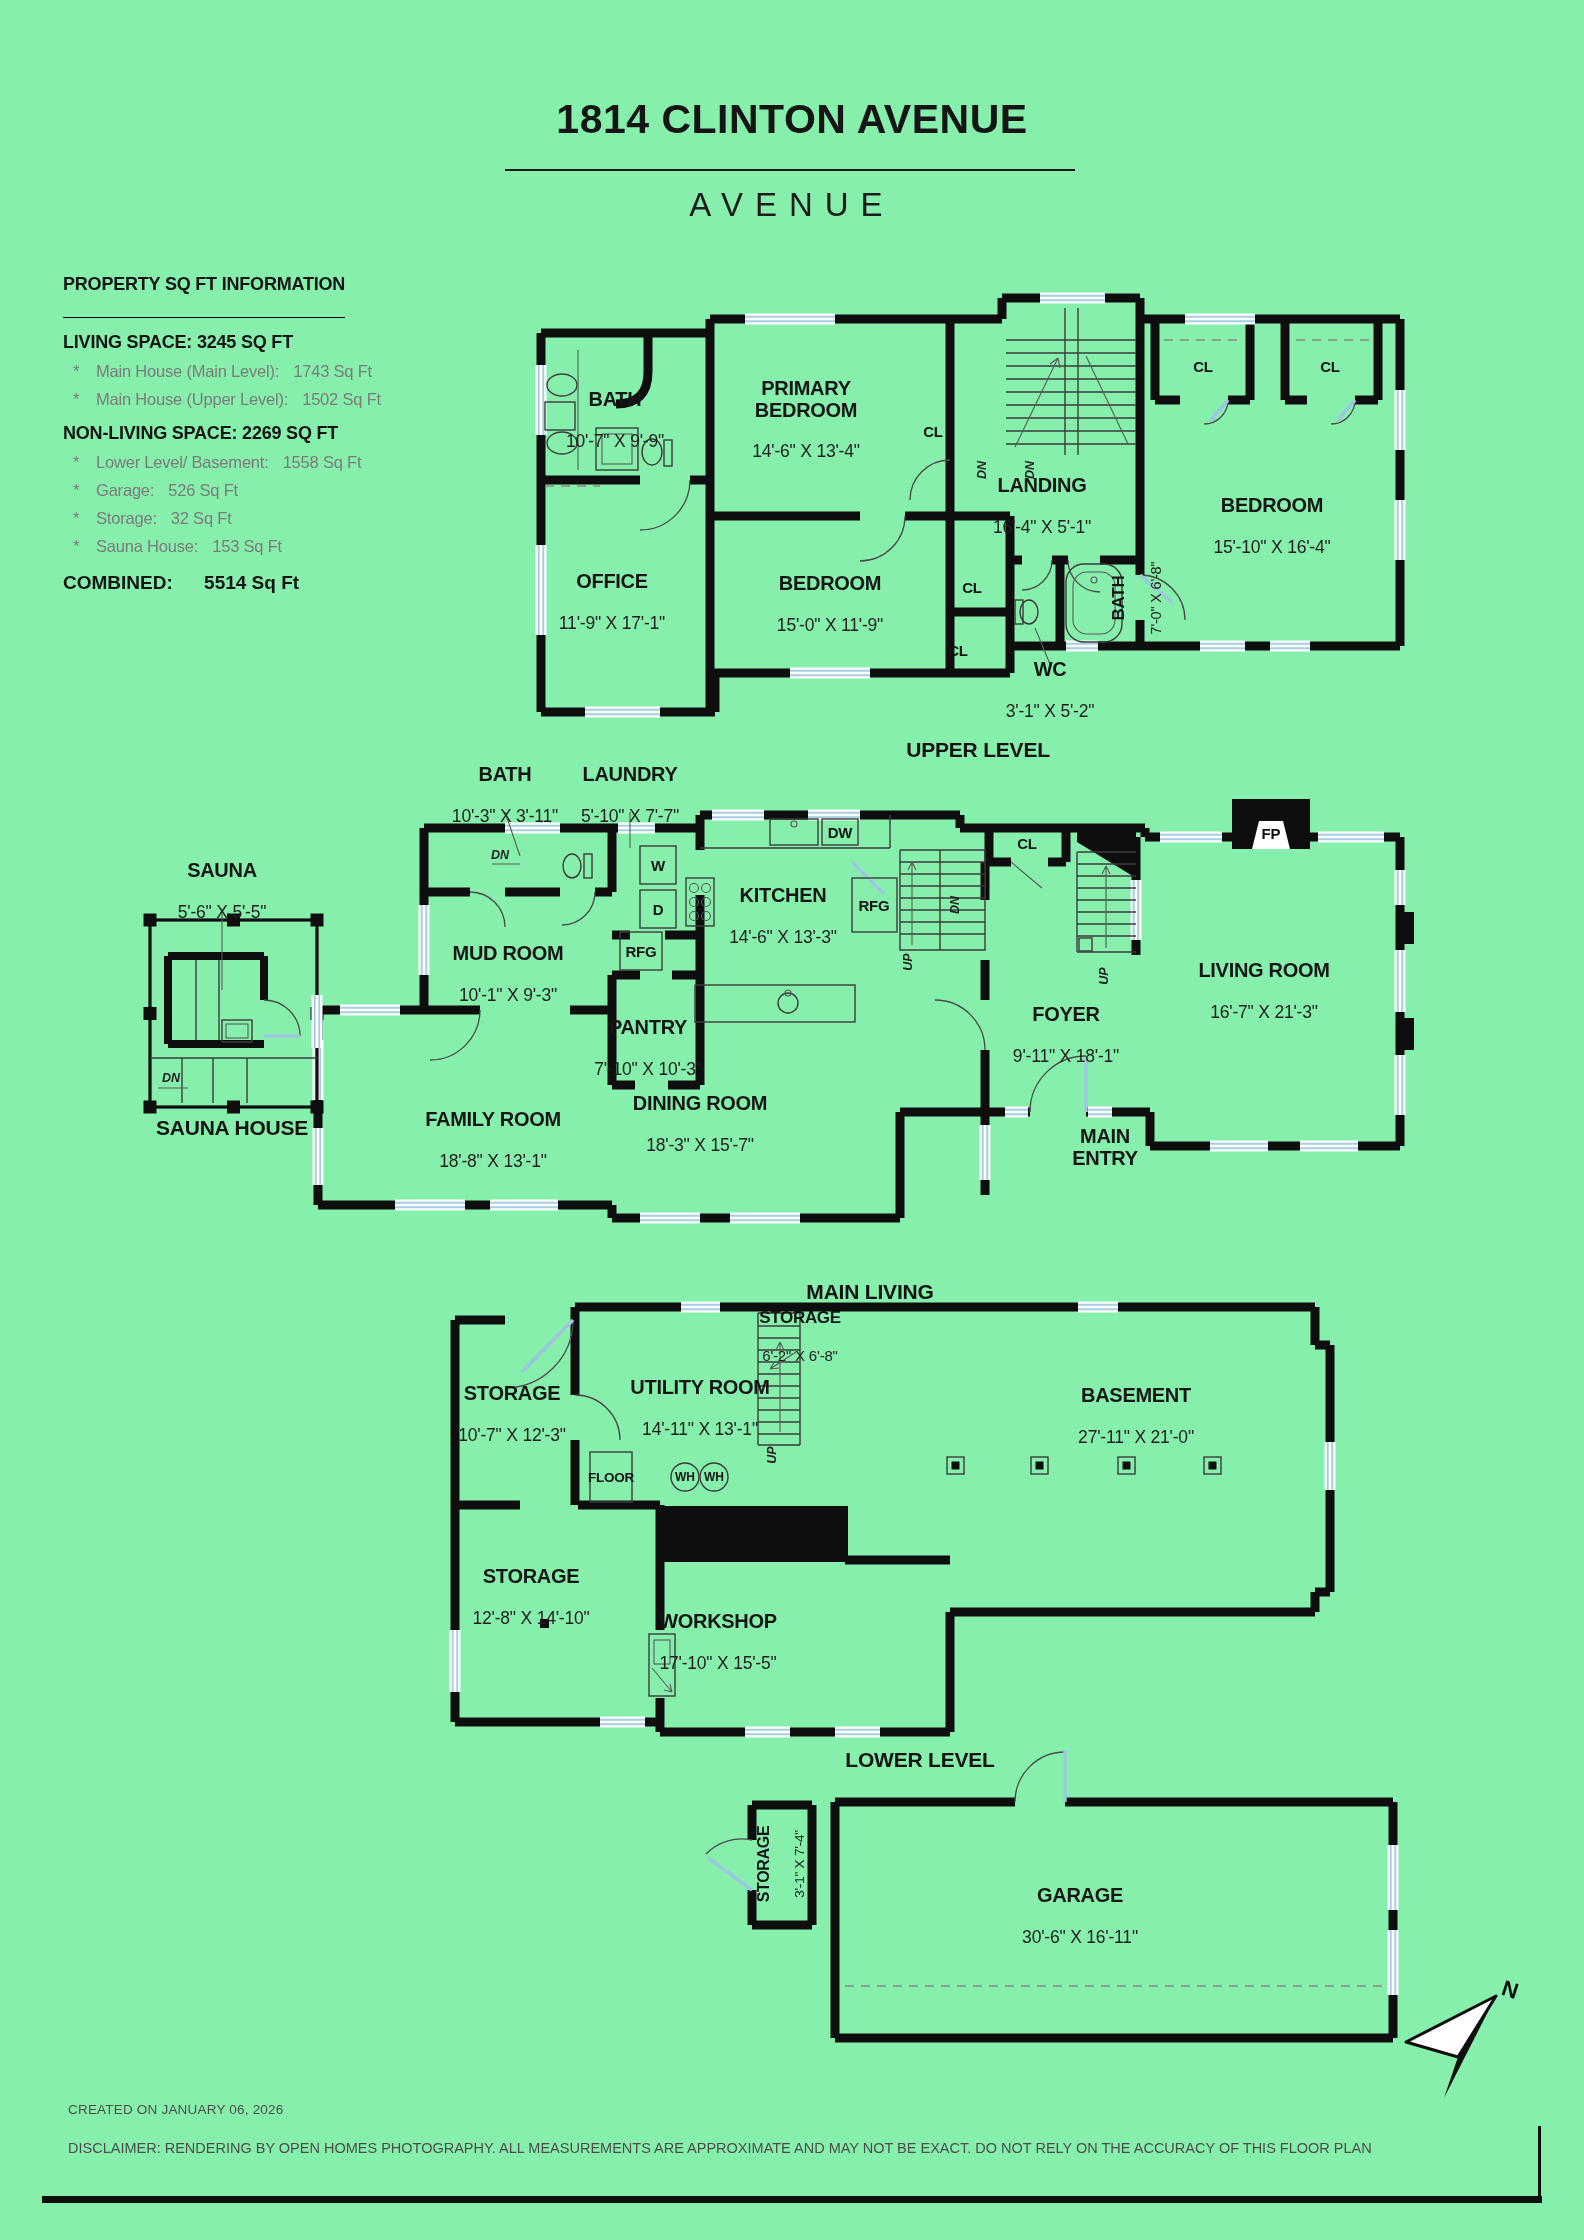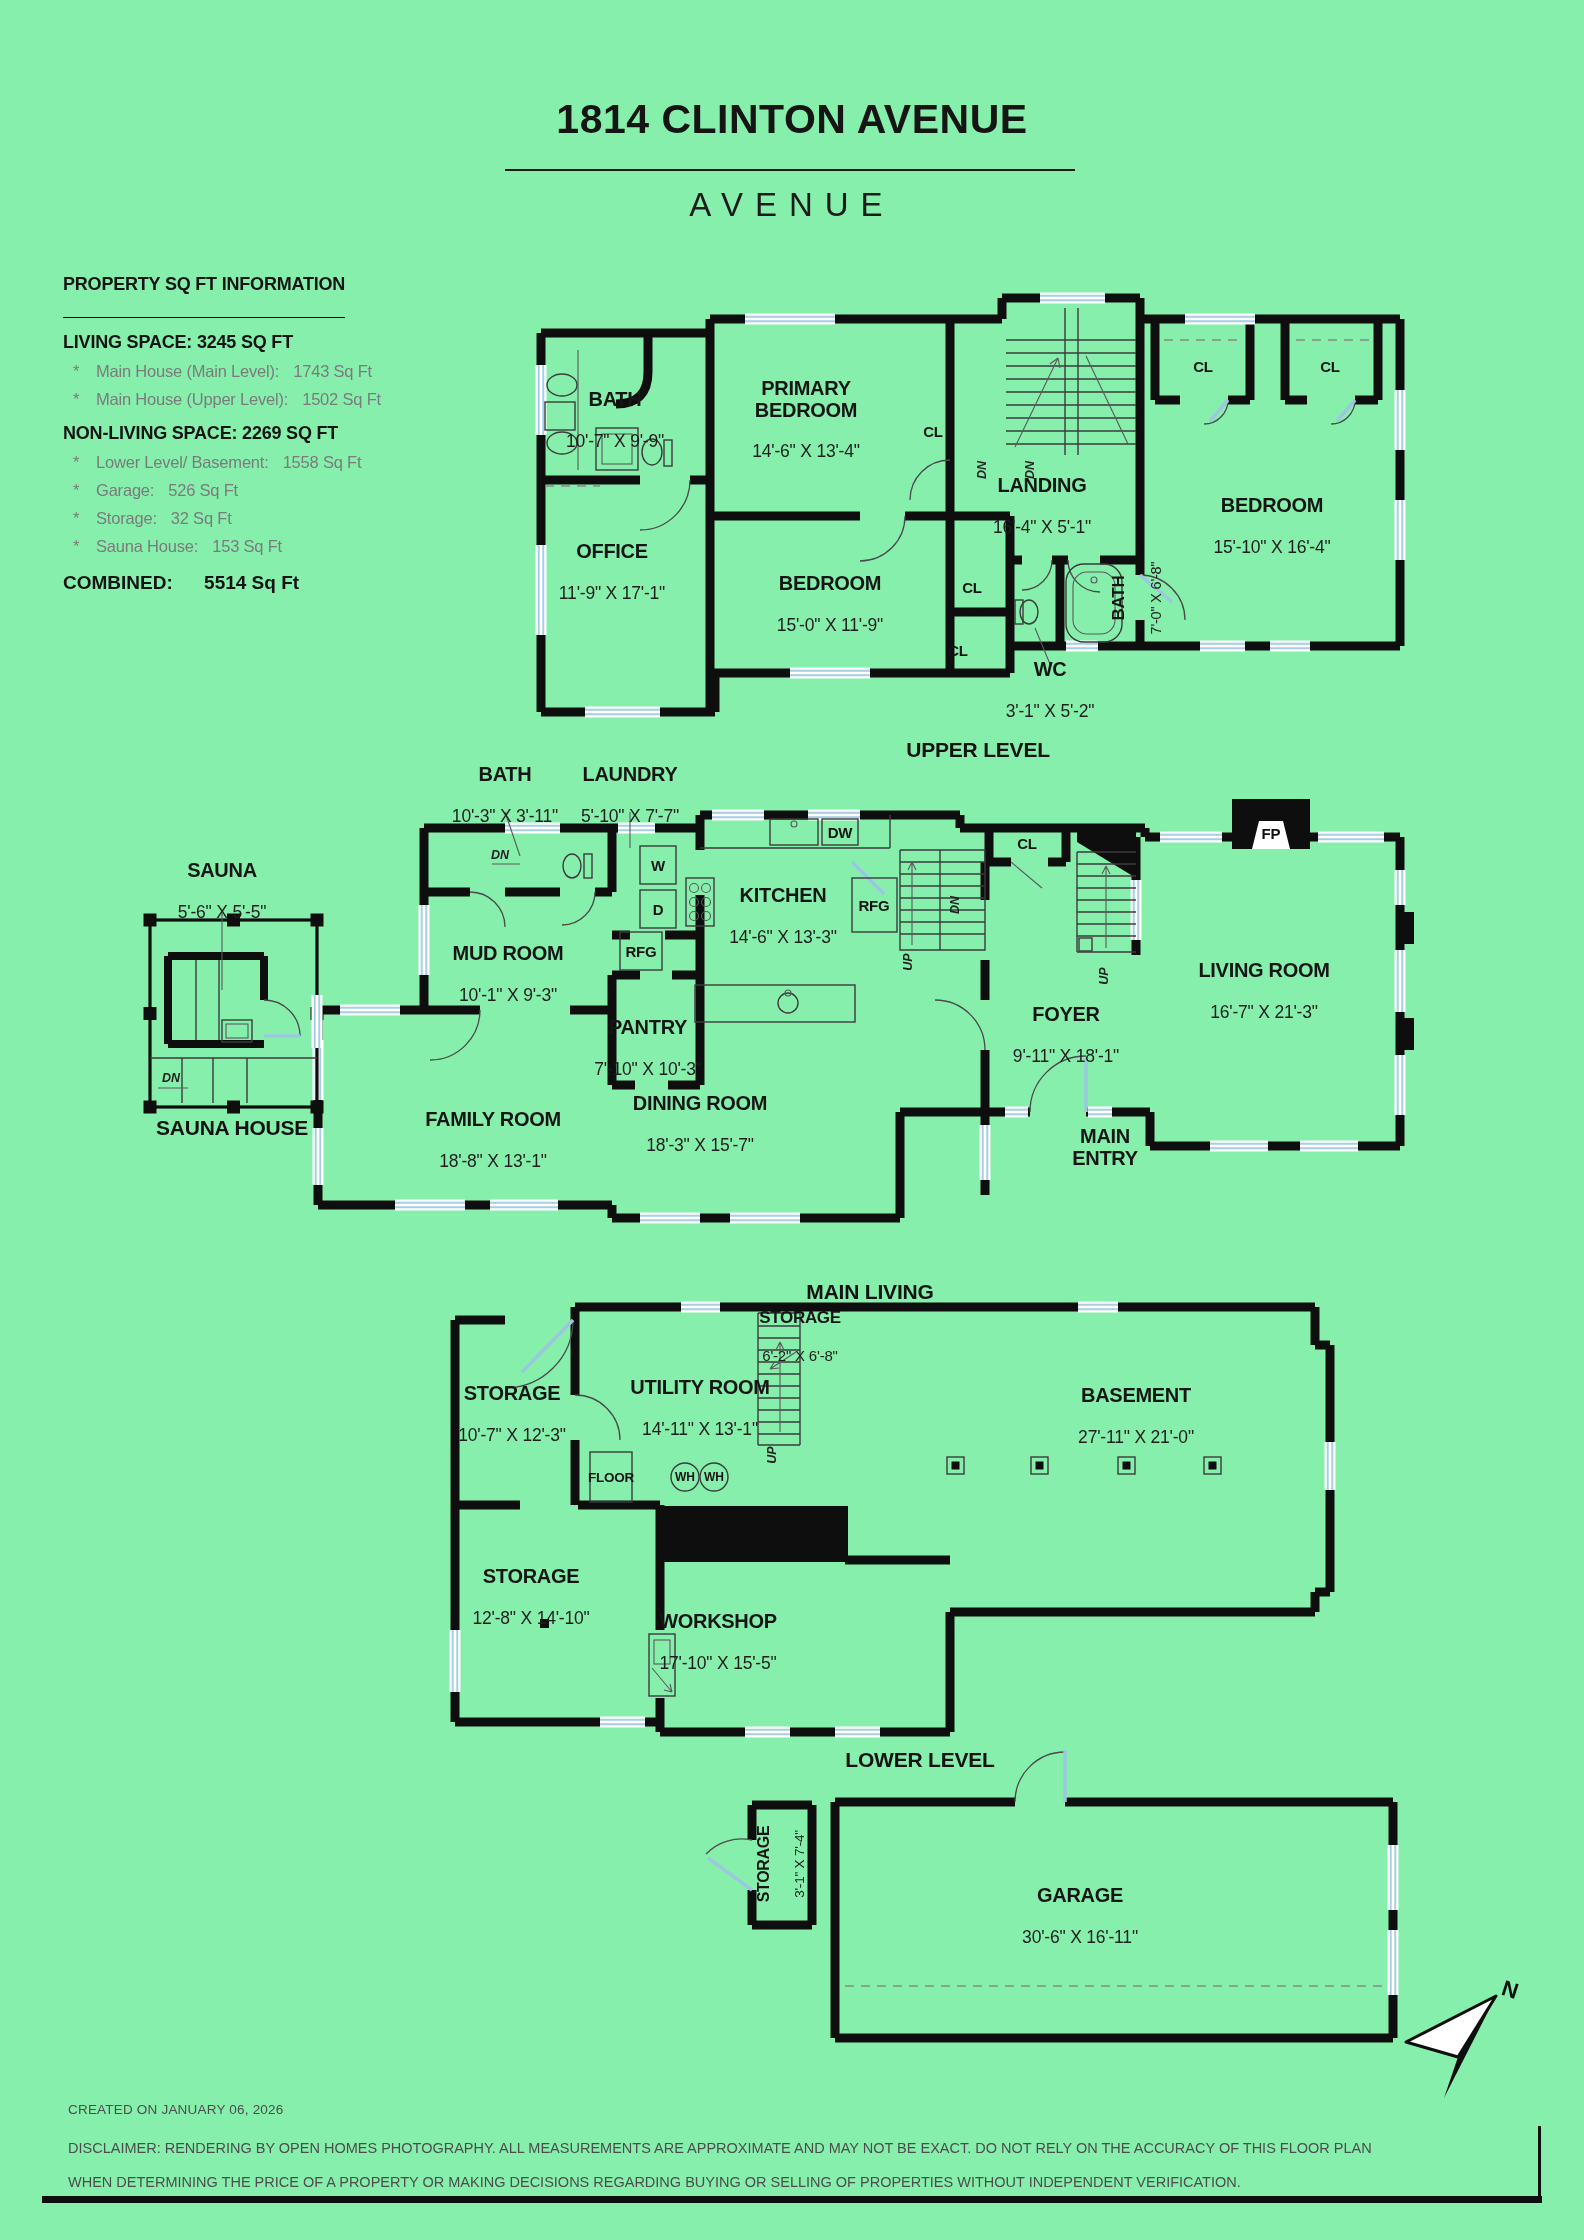--- a/index.html
+++ b/index.html
@@ -279,21 +279,21 @@
     <g>
       <polygon points="1496,1996 1406,2042 1458,2057" fill="#ffffff" stroke="#0e0e0e" stroke-width="3" stroke-linejoin="round"></polygon>
       <polygon class="blk" points="1496,1996 1458,2057 1444,2098"></polygon>
     </g>
   </svg>
 
   <div class="lab" style="left:615px;top:420px">
     <div class="rname">BATH</div>
     <div class="rdims">10'-7" X 9'-9"</div>
   </div>
-  <div class="lab" style="left:612px;top:572px">
+  <div class="lab" style="left:612px;top:602px">
     <div class="rname">OFFICE</div>
     <div class="rdims">11'-9" X 17'-1"</div>
   </div>
   <div class="lab" style="left:806px;top:420px">
     <div class="rname">PRIMARY
 BEDROOM</div>
     <div class="rdims">14'-6" X 13'-4"</div>
   </div>
   <div class="lab" style="left:830px;top:604px">
     <div class="rname">BEDROOM</div>
@@ -420,17 +420,16 @@
     <div class="rname">SAUNA</div>
     <div class="rdims">5'-6" X 5'-5"</div>
   </div>
   <div class="lab dir" style="left:171px;top:1078px">DN</div>
   <div class="lab cap" style="left:232px;top:1128px">SAUNA HOUSE</div>
 
   <div class="lab" style="left:1510px;top:1990px;transform:translate(-50%,-50%) rotate(18deg);font-weight:700;font-size:22px">N</div>
 
   <div id="f-created">CREATED ON JANUARY 06, 2026</div>
   <div class="f-line" style="top:2140px">DISCLAIMER: RENDERING BY OPEN HOMES PHOTOGRAPHY. ALL MEASUREMENTS ARE APPROXIMATE AND MAY NOT BE EXACT. DO NOT RELY ON THE ACCURACY OF THIS FLOOR PLAN</div>
-  <div class="f-line" style="top:2174px">WHEN DETERMINING THE PRICE OF A PROPERTY OR MAKING DECISIONS REGARDING BUYING OR SELLING OF PROPERTIES WITHOUT INDEPENDENT VERIFICATION.</div>
   <div id="f-bar"></div>
   <div id="f-tick"></div>
 
 </div>
 
 </body></html>

